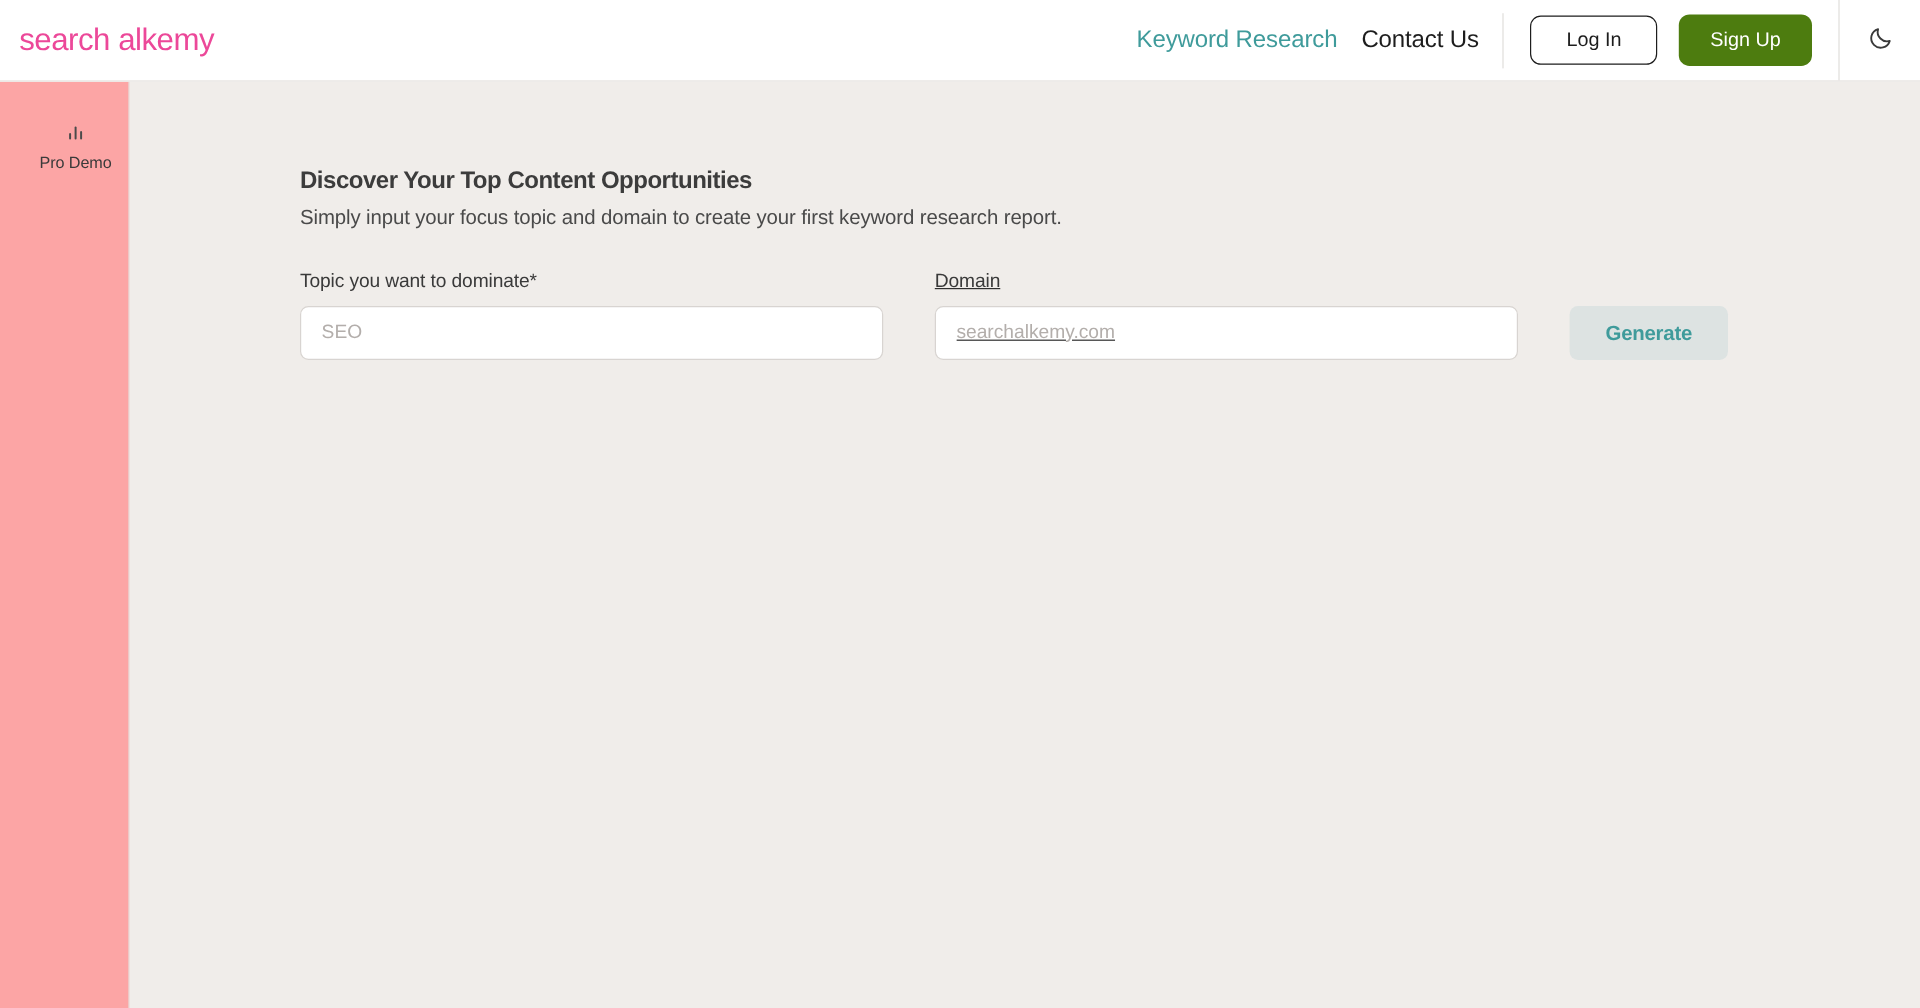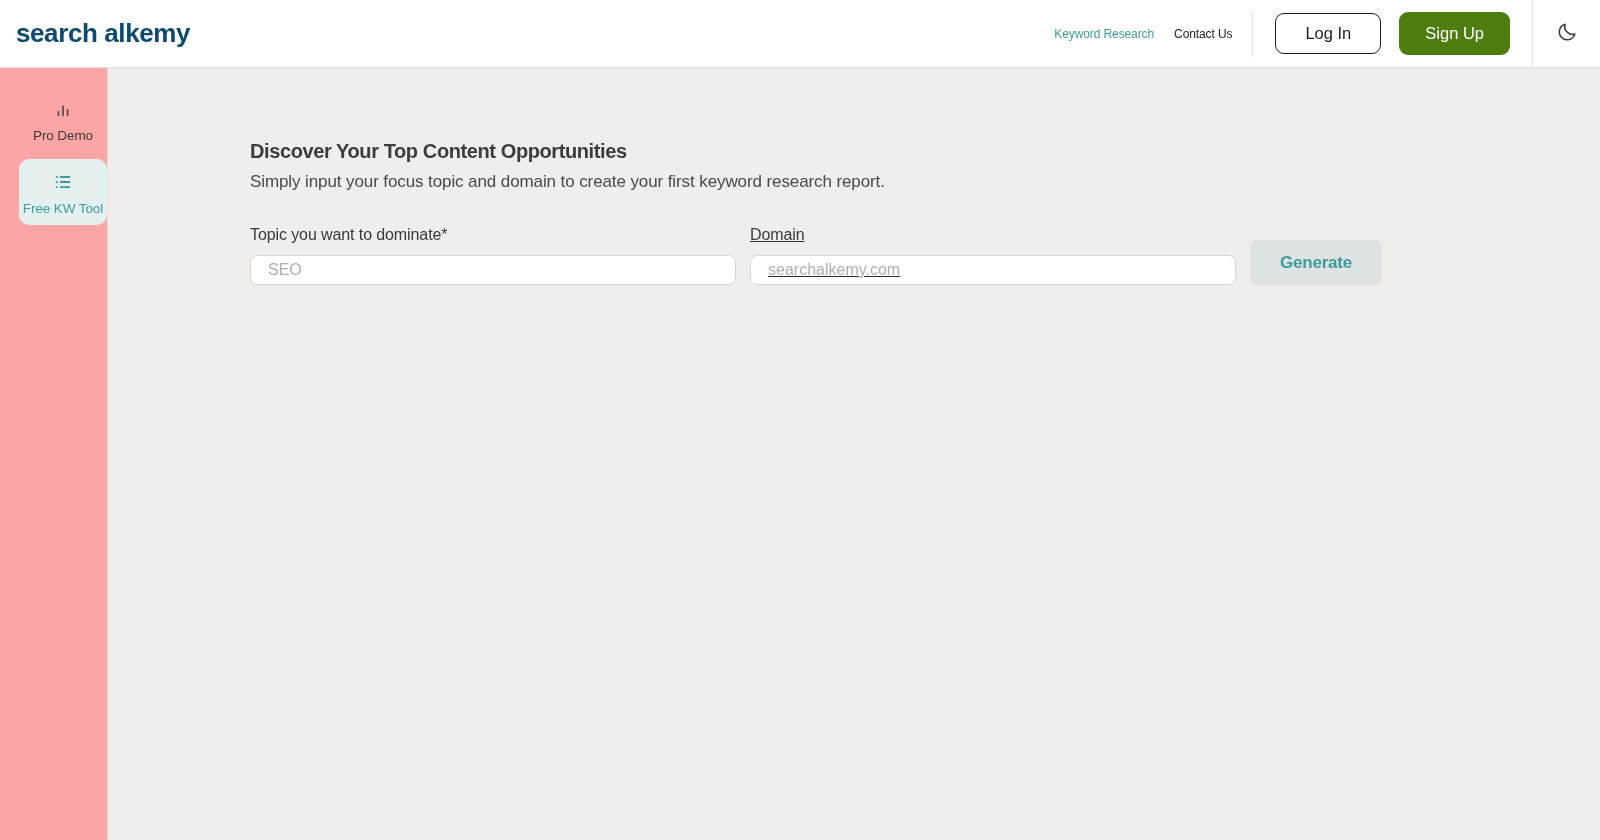--- a/index.html
+++ b/index.html
@@ -31,42 +31,42 @@
     background: #ffffff;
     border-bottom: 1px solid #e3e0dd;
     display: flex;
     align-items: center;
     padding: 0 0 0 16px;
     position: relative;
   }
 
   .logo {
     font-size: 26px;
-    font-weight: 700;
+    font-weight: 400;
     letter-spacing: -0.4px;
-    color: #0c4a6e;
+    color: #ec4899;
     white-space: nowrap;
   }
 
   .header-right {
     margin-left: auto;
     display: flex;
     align-items: center;
     height: 100%;
   }
 
   .nav-links {
     display: flex;
     align-items: center;
     gap: 20px;
     padding-right: 20px;
   }
 
   .nav-link {
-    font-size: 12px;
+    font-size: 20px;
     color: #1d1d1d;
     text-decoration: none;
     white-space: nowrap;
     letter-spacing: -0.1px;
   }
   .nav-link.accent { color: #3f9b9b; }
 
   .nav-divider {
     width: 1px;
     height: 46px;
@@ -199,37 +199,37 @@
     margin-top: 9px;
     font-size: 17px;
     color: #4a4a4a;
     letter-spacing: -0.1px;
   }
 
   .form-row {
     margin-top: 34px;
     display: flex;
     align-items: flex-end;
-    gap: 14px;
+    gap: 43px;
   }
 
   .field { display: flex; flex-direction: column; }
   .field.topic { width: 486px; }
   .field.domain { width: 486px; text-decoration: underline; }
 
   .field-label {
     font-size: 16px;
     color: #3a3a3a;
     margin-bottom: 11px;
     letter-spacing: -0.1px;
   }
 
   .field-input {
     width: 100%;
-    height: 30px;
+    height: 45px;
     border: 1px solid #d8d4d1;
     border-radius: 7px;
     background: #ffffff;
     padding: 0 17px;
     font-family: "Liberation Sans", sans-serif;
     font-size: 16px;
     color: #2f2f2f;
     outline: none;
   }
   .field-input::placeholder { color: #b3aeab; }
@@ -292,33 +292,20 @@
         <span class="side-icon">
           <svg width="22" height="22" viewBox="0 0 24 24" fill="none" stroke="currentColor" stroke-width="1.8" stroke-linecap="round">
             <line x1="7" y1="15" x2="7" y2="19"></line>
             <line x1="12" y1="9" x2="12" y2="19"></line>
             <line x1="17" y1="13" x2="17" y2="19"></line>
           </svg>
         </span>
         <span class="side-label">Pro Demo</span>
       </button>
 
-      <button class="side-item active">
-        <span class="side-icon">
-          <svg width="22" height="22" viewBox="0 0 24 24" fill="none" stroke="currentColor" stroke-width="2" stroke-linecap="round">
-            <line x1="9.5" y1="6.5" x2="19" y2="6.5"></line>
-            <line x1="9.5" y1="12" x2="19" y2="12"></line>
-            <line x1="9.5" y1="17.5" x2="19" y2="17.5"></line>
-            <line x1="5.2" y1="6.5" x2="5.4" y2="6.5"></line>
-            <line x1="5.2" y1="12" x2="5.4" y2="12"></line>
-            <line x1="5.2" y1="17.5" x2="5.4" y2="17.5"></line>
-          </svg>
-        </span>
-        <span class="side-label">Free KW Tool</span>
-      </button>
 
     </div>
 
     <div class="main">
 
       <h1 class="page-title">Discover Your Top Content Opportunities</h1>
       <p class="page-subtitle">Simply input your focus topic and domain to create your first keyword research report.</p>
 
       <div class="form-row">
 

